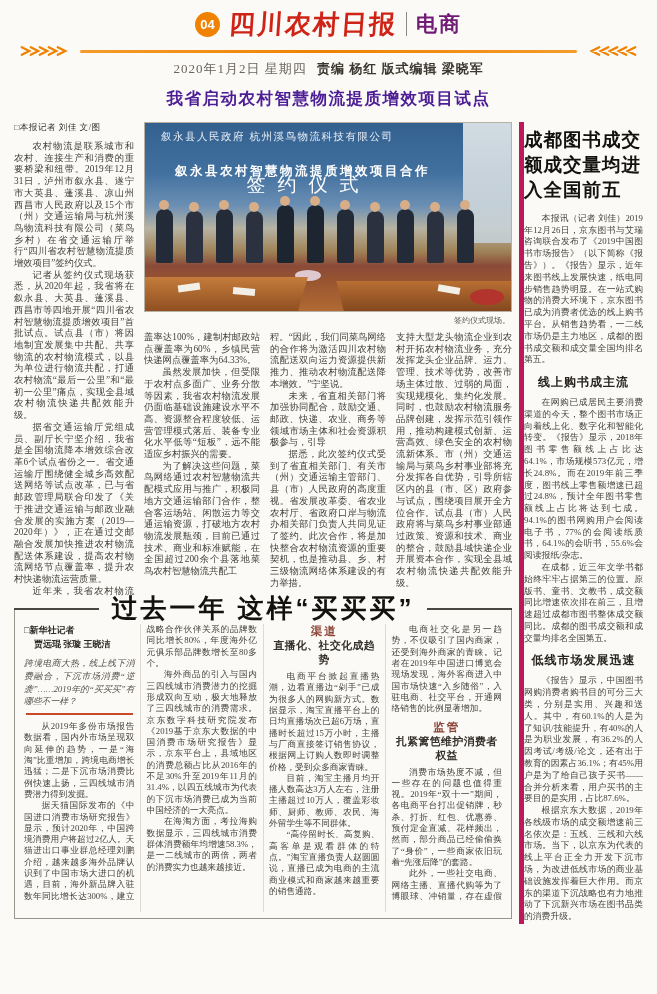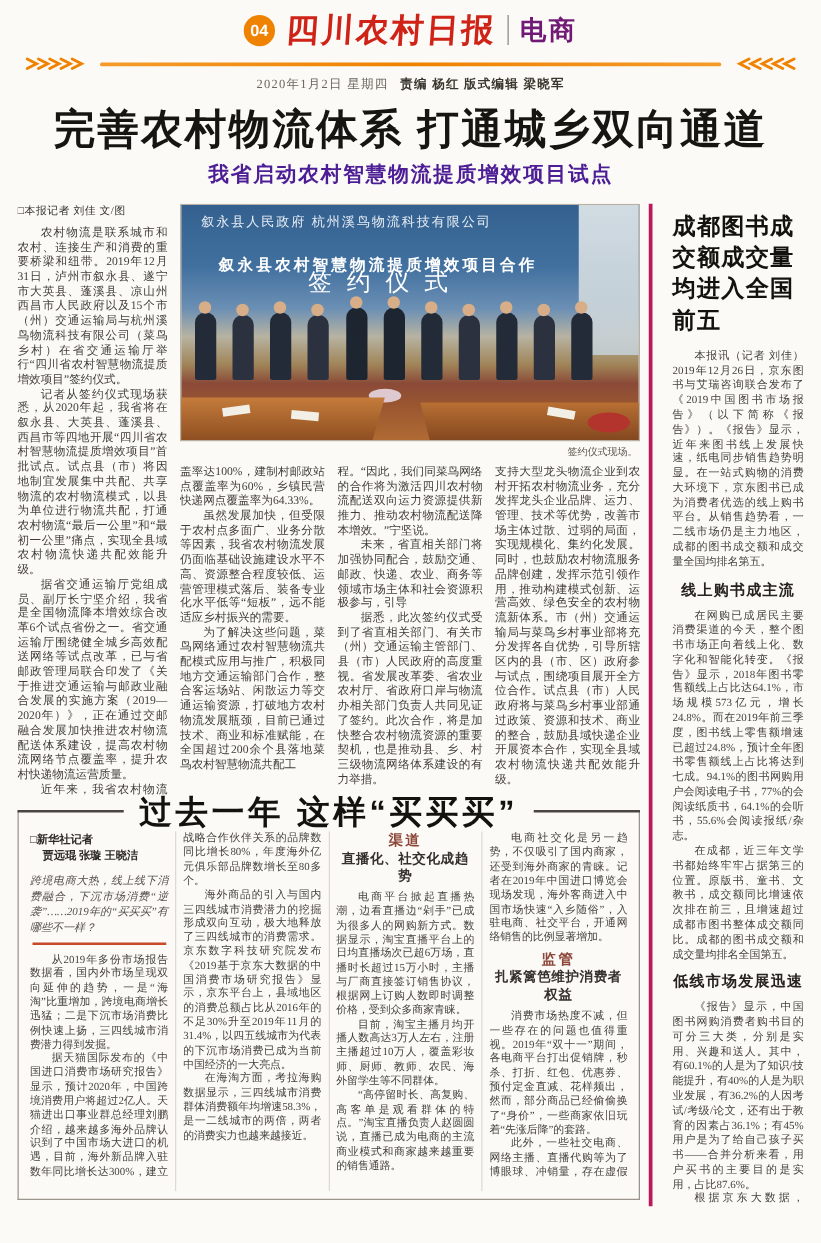--- a/index.html
+++ b/index.html
@@ -22,34 +22,34 @@
   .badge::before{content:"";position:absolute;inset:-4px;border-radius:50%;z-index:-1;
          background:repeating-conic-gradient(var(--accent) 0 14deg,transparent 14deg 30deg);}
   .paper-name{color:var(--brand);font-weight:900;font-size:26px;letter-spacing:2px;
          transform:skewX(-4deg);font-family:"Liberation Serif","DejaVu Serif",serif;}
   .logo-divider{width:1px;height:24px;background:#8a8a8a;}
   .section-name{color:#701a75;font-size:21px;font-weight:600;letter-spacing:2px;
          font-family:"Liberation Sans","DejaVu Sans",sans-serif;}
   .rule-row{display:flex;align-items:center;gap:4px;margin-top:3px;}
   .wheat{height:12px;width:62px;flex:0 0 auto;}
   .orange-line{flex:1;height:3px;background:linear-gradient(90deg,#f59b2a,var(--accent),#f59b2a);border-radius:2px;}
-  .dateline{margin-top:3px;font-size:10px;color:#6a665e;letter-spacing:1px;}
+  .dateline{margin-top:3px;font-size:13px;color:#6a665e;letter-spacing:1px;}
   .dateline b{color:#3a372f;margin-left:6px;}
 
   
   .headline-block{text-align:center;margin-top:10px;}
   h1{font-family:"Liberation Sans","DejaVu Sans",sans-serif;font-weight:900;font-size:33px;
      letter-spacing:2px;color:#171512;line-height:1.15;}
   .subheadline{font-family:"Liberation Sans","DejaVu Sans",sans-serif;font-size:16.5px;
      font-weight:600;color:#4c1d95;letter-spacing:1.5px;margin-top:7px;}
 
   
   .content{display:flex;margin-top:12px;align-items:stretch;height:802px;}
   .left{width:498px;flex:0 0 auto;}
-  .right{flex:1;margin-left:7px;padding-left:16px;border-left:3px solid #be185d;overflow:hidden;}
+  .right{flex:1;margin-left:7px;padding-left:0;border-left:5px solid #be185d;overflow:hidden;}
 
   
   .main-body{display:flex;gap:10px;height:474px;overflow:hidden;}
   .m-col1{width:120px;flex:0 0 auto;overflow:hidden;}
   .byline{font-size:8.6px;color:#33302a;margin-bottom:7px;letter-spacing:.5px;}
   .m-right{flex:1;display:flex;flex-direction:column;overflow:hidden;}
   .m-cols{display:flex;gap:10px;flex:1;overflow:hidden;}
   .m-cols .m-col{flex:1;overflow:hidden;}
   .para{font-size:9.3px;line-height:1.26;text-align:justify;text-indent:2em;color:#413e38;}
   .para.cont{text-indent:0;}
@@ -129,21 +129,20 @@
         <path d="M4 3 L14 8 L4 13 M16 3 L26 8 L16 13 M28 3 L38 8 L28 13 M40 3 L50 8 L40 13 M52 3 L62 8 L52 13" fill="none" stroke="#ef8200" stroke-width="3" stroke-linecap="round"></path>
       </svg>
     </div>
     <div class="dateline">
       <span>2020年1月2日 星期四</span>
       <b>责编 杨红 版式编辑 梁晓军</b>
     </div>
   </header>
 
   <section class="headline-block">
-    <h1>完善农村物流体系 打通城乡双向通道</h1>
     <p class="subheadline">我省启动农村智慧物流提质增效项目试点</p>
   </section>
 
   <div class="content">
 
     <div class="left">
 
       <div class="main-body">
         <div class="m-col1">
           <p class="byline">□本报记者 刘佳 文/图</p>

